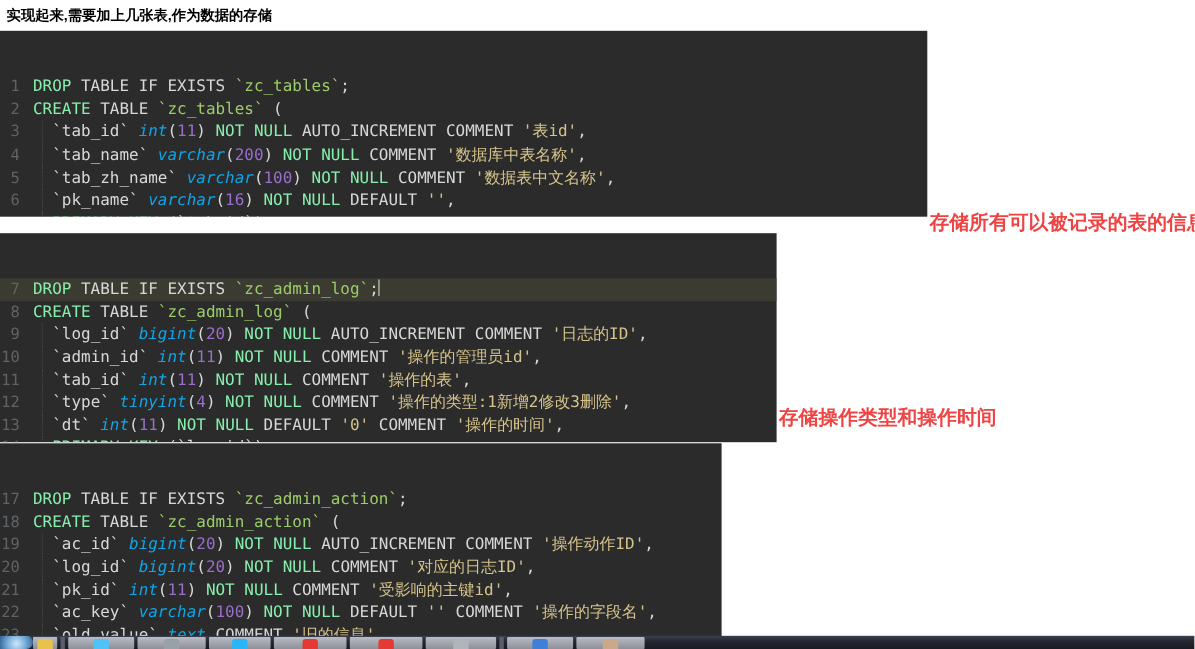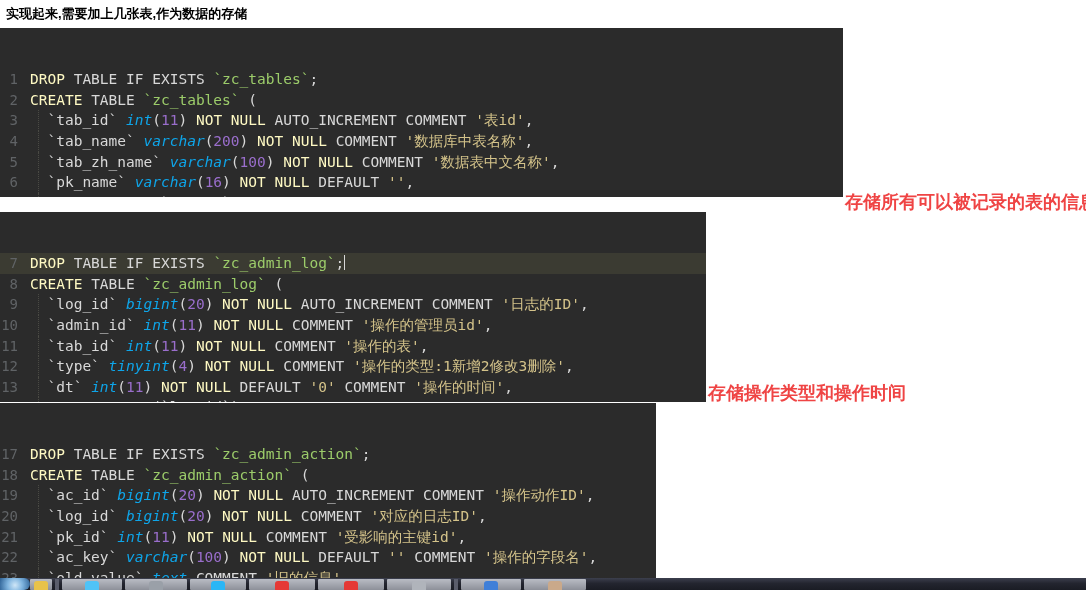--- a/index.html
+++ b/index.html
@@ -67,21 +67,21 @@
     color: #606366;
     font-size: 14px;
   }
   .guide {
     position: absolute;
     top: 0;
     bottom: 0;
     width: 0;
     border-left: 1px dotted #4a4a44;
   }          
-  .pink { color: #fef9c3; margin-top: 19px; }          
+  .pink { color: #86efac; margin-top: 19px; }          
   .plain{ color: #d8d8d8; }          
   .ident{ color: #9ccc6a; }          
   .field{ color: #d8d8d8; }          
   .type { color: #0ea5e9; font-style: italic; }
   .num  { color: #9a6ecc; }
   .str  { color: #d4c38a; }
   .caret {
     display: inline-block;
     width: 1px;
     height: 15px;
@@ -92,21 +92,21 @@
   
   .annotation {
     position: absolute;
     font-size: 18px;
     line-height: 16px;
     color: #ef4444;
     font-weight: bold;
     white-space: nowrap;
   }
   #anno-1 { left: 845px; top: 194px; }
-  #anno-2 { left: 708px; top: 385px; text-align: center; }
+  #anno-2 { left: 708px; top: 371px; text-align: center; }
 
   
   .taskbar {
     position: absolute;
     left: 0;
     bottom: 0;
     width: 1086px;
     height: 12px;
     background: linear-gradient(to bottom, #3c3f4d 0%, #23252f 45%, #1a1c24 100%);
     display: flex;

